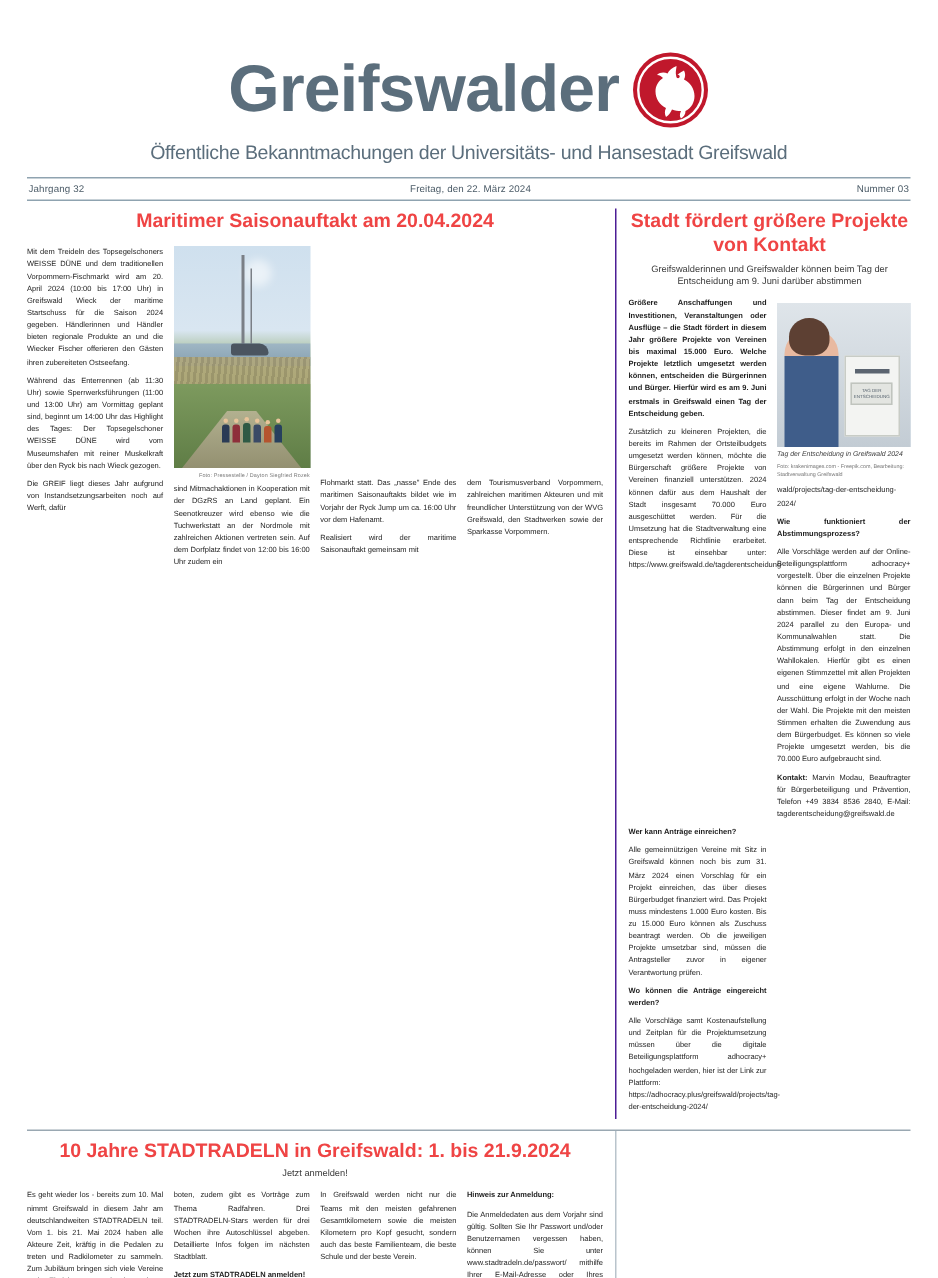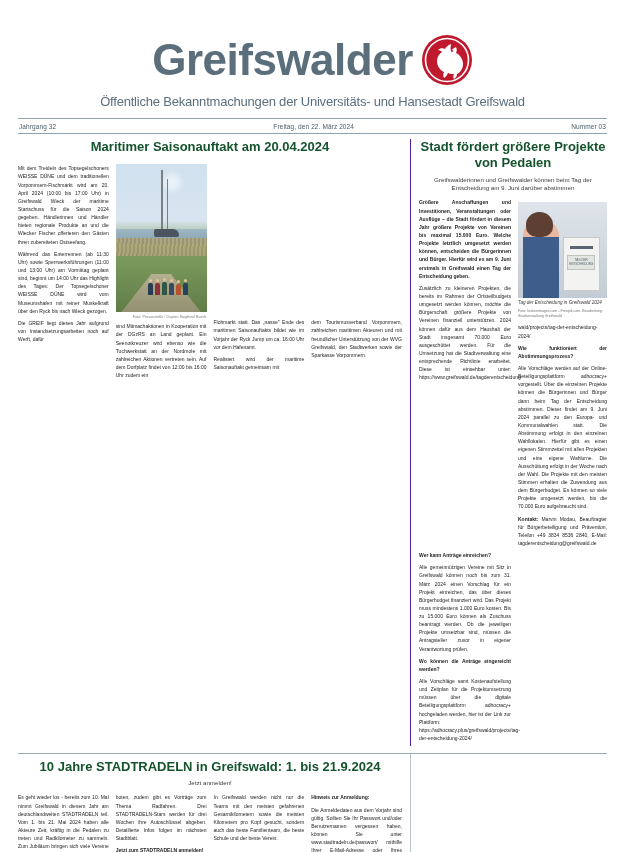--- a/index.html
+++ b/index.html
@@ -41,21 +41,21 @@
   .col-text {
     font-size:5.0px; line-height:1.63; text-align:justify;
     color:#1d1d1d; hyphens:auto;
   }
   .col-text p { margin:0 0 4px 0; }
   .col-text p.b { font-weight:bold; }
   .hl { font-weight:bold; }
 
   h2.head {
     font-size:13px; font-weight:bold; text-align:center;
-    margin:0; line-height:1.25; color:#14532d;
+    margin:0; line-height:1.25; color:#ef4444;
   }
   .subhead {
     font-size:6.2px; text-align:center; color:#3a3a3a; margin-top:4px;
     line-height:1.45;
   }
   .sect-rule { border-top:1px solid #9aa8b2; }
 
   
   .top-zone { display:flex; gap:0; margin-top:5px; }
   .top-left { width:392px; padding-right:8px; }
@@ -201,21 +201,21 @@
           <div class="col-text" style="margin-top:3px;">
             <p>dem Tourismusverband Vorpommern, zahlreichen maritimen Akteuren und mit freundlicher Unterstützung von der WVG Greifswald, den Stadtwerken sowie der Sparkasse Vorpommern.</p>
           </div>
         </div>
 
       </div>
     </div>
 
     <div class="top-right">
       <h2 class="head">Stadt fördert größere Projekte</h2>
-      <h2 class="head">von Pedalen</h2>
+      <h2 class="head">von Kontakt</h2>
       <div class="subhead">Greifswalderinnen und Greifswalder können beim Tag der Entscheidung am 9. Juni darüber abstimmen</div>
 
       <div style="display:flex; gap:7px; margin-top:5px;">
         <div style="width:92px;">
           <div class="col-text">
             <p class="b">Größere Anschaffungen und Investitionen, Veranstaltungen oder Ausflüge – die Stadt fördert in diesem Jahr größere Projekte von Vereinen bis maximal 15.000 Euro. Welche Projekte letztlich umgesetzt werden können, entscheiden die Bürgerinnen und Bürger. Hierfür wird es am 9. Juni erstmals in Greifswald einen Tag der Entscheidung geben.</p>
             <p>Zusätzlich zu kleineren Projekten, die bereits im Rahmen der Ortsteilbudgets umgesetzt werden können, möchte die Bürgerschaft größere Projekte von Vereinen finanziell unterstützen. 2024 können dafür aus dem Haushalt der Stadt insgesamt 70.000 Euro ausgeschüttet werden. Für die Umsetzung hat die Stadtverwaltung eine entsprechende Richtlinie erarbeitet. Diese ist einsehbar unter: https://www.greifswald.de/tagderentscheidung</p>
           </div>
         </div>
         <div style="width:92px;">

